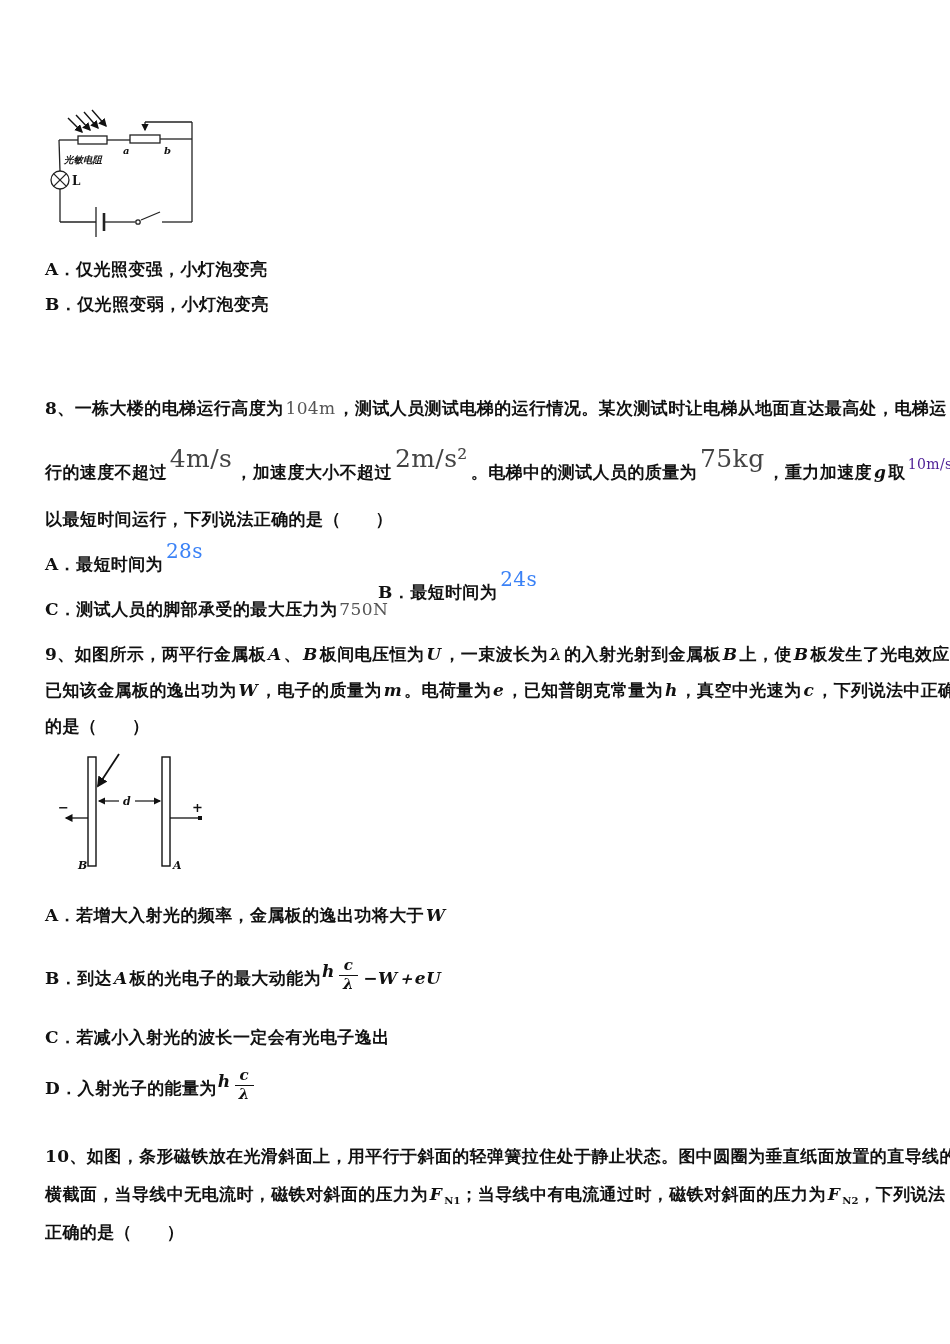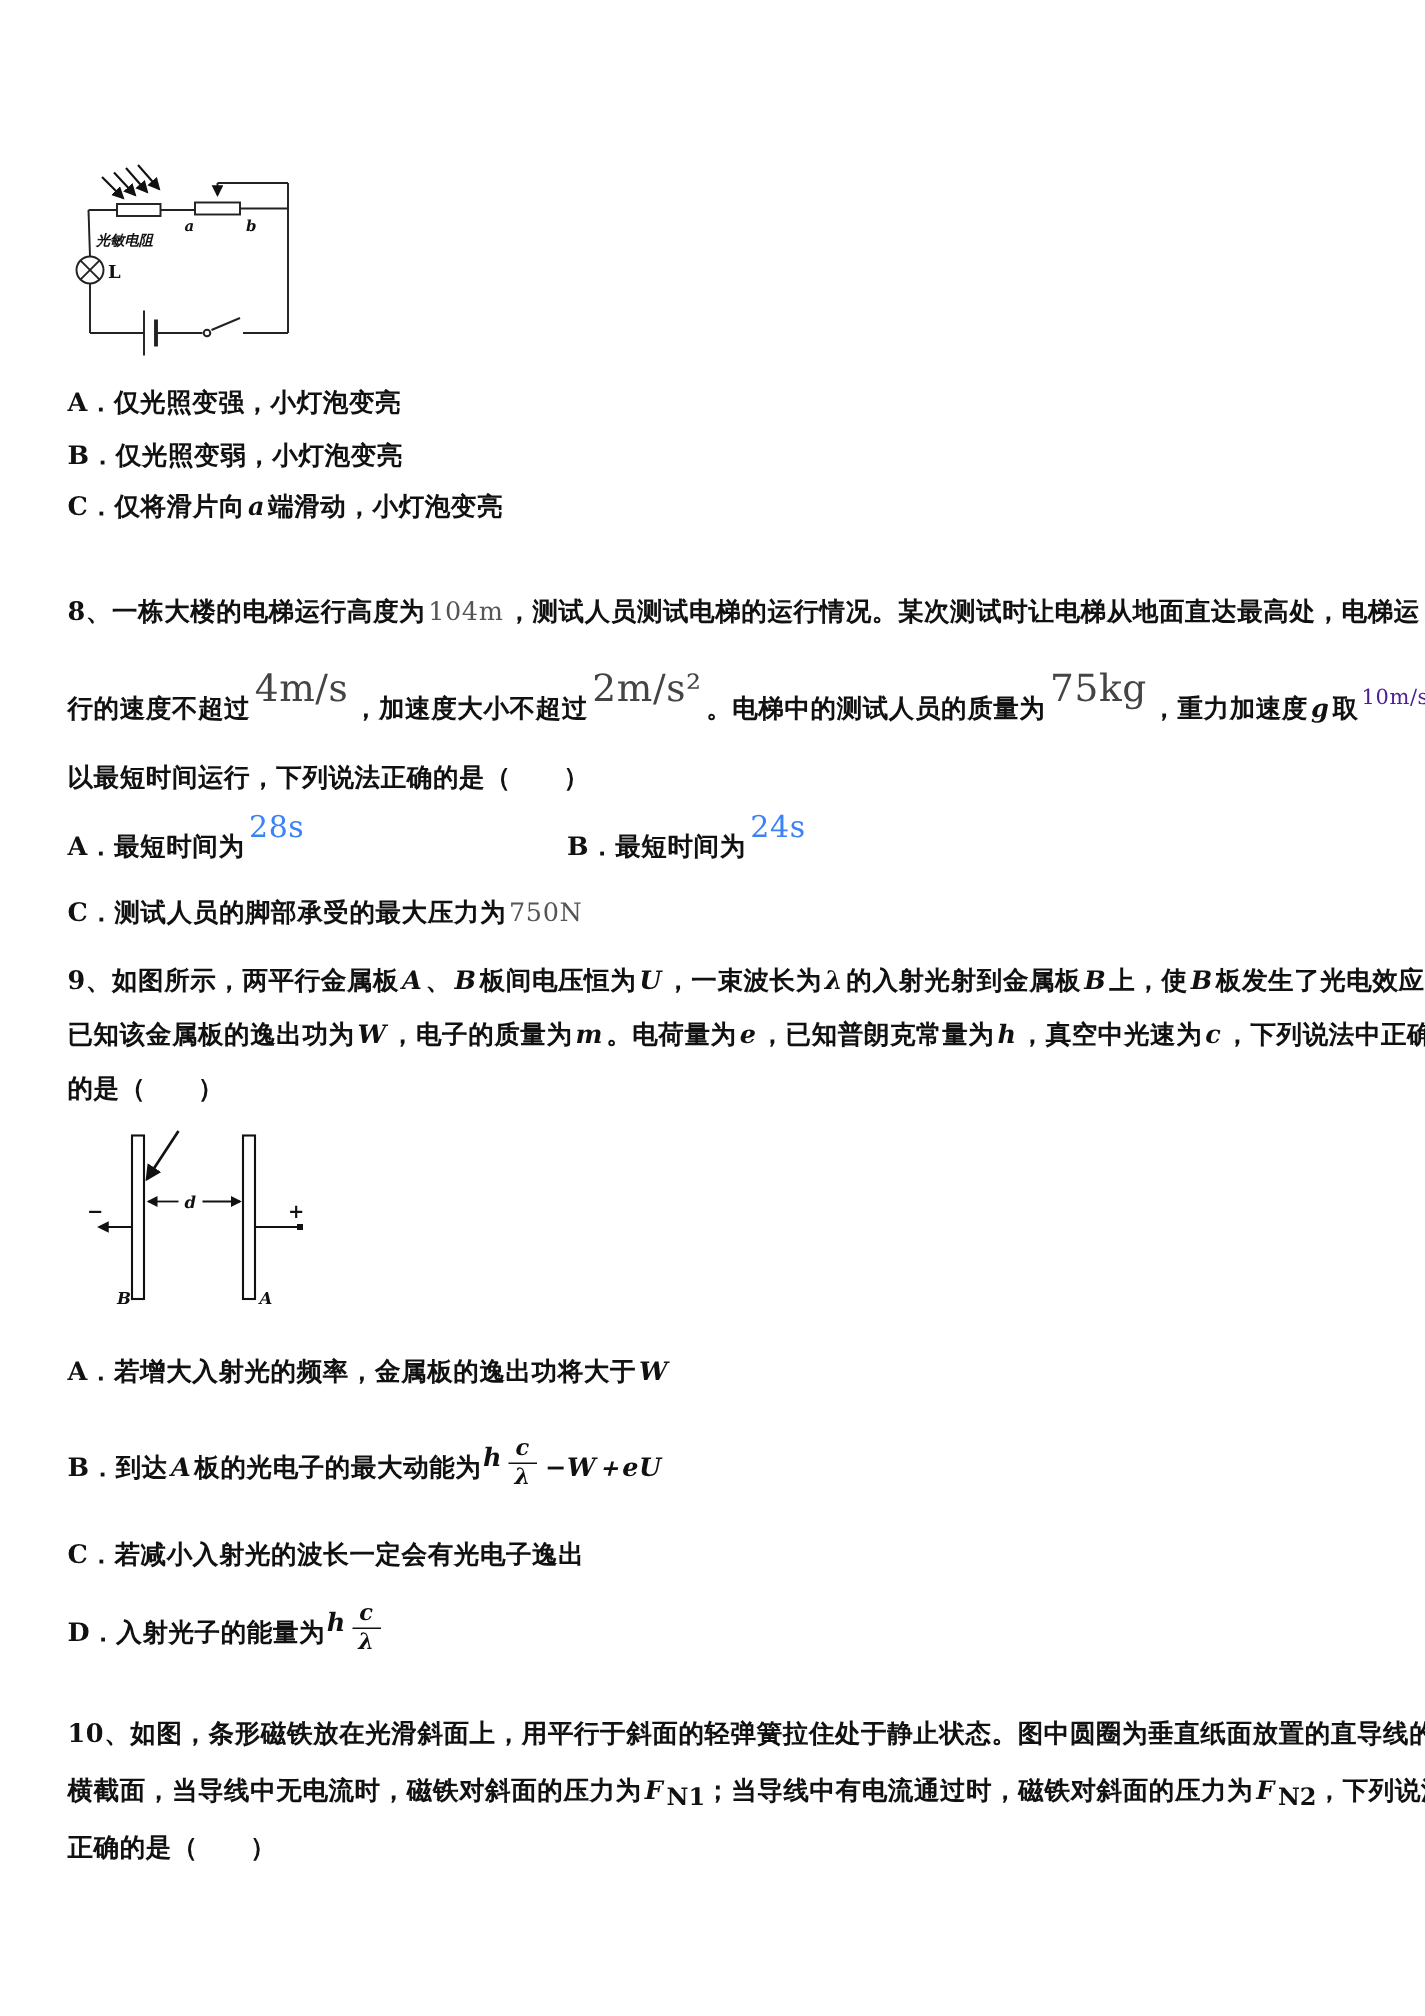--- a/index.html
+++ b/index.html
@@ -9,21 +9,21 @@
         letter-spacing:0.4px;line-height:1.2;}
   .line span{font-family:inherit;}
   .var{font-style:italic;padding:0 2px;}
   .val{font-weight:normal;color:#555;padding:0 2px;font-size:17px;text-align:right;}
   .vup{font-weight:normal;color:#444;display:inline-block;position:relative;top:-11px;
        font-size:25px;padding:0 3px;}
   .vupsm{font-weight:normal;color:#4c1d95;display:inline-block;position:relative;top:-9px;
        font-size:14px;padding:0 2px;}
   .vup2{font-weight:normal;color:#3b82f6;display:inline-block;position:relative;top:-12px;
        font-size:20px;padding:0 3px;}
-  .sub{font-style:normal;font-size:16px;vertical-align:-4px;letter-spacing:0;}
+  .sub{font-style:normal;font-size:10px;vertical-align:-4px;letter-spacing:0;}
   .varup{font-style:italic;display:inline-block;position:relative;top:-7px;padding:0 1px;}
   .frac{display:inline-block;vertical-align:middle;text-align:center;font-style:italic;
         font-weight:bold;margin:0 3px;position:relative;top:-4px;font-size:15px;line-height:1.05;}
   .fn{display:block;border-bottom:1.5px solid #111;padding:0 5px 1px;}
   .fd{display:block;padding-top:1px;}
   svg{position:absolute;overflow:visible;}
   svg text{font-family:"DejaVu Serif","Liberation Serif",serif;fill:#111;}
 </style>
 </head>
 <body>
@@ -70,27 +70,26 @@
       <line x1="112" y1="116" x2="142" y2="116"></line>
     </g>
     <text x="14" y="57" font-size="9.5" font-weight="bold" font-style="italic">光敏电阻</text>
     <text x="73" y="48" font-size="10" font-style="italic" font-weight="bold">a</text>
     <text x="114" y="48" font-size="10" font-style="italic" font-weight="bold">b</text>
     <text x="22" y="79" font-size="12" font-weight="bold">L</text>
   </svg>
 
   <div class="line" style="top:259px"><span>A．仅光照变强，小灯泡变亮</span></div>
   <div class="line" style="top:294px"><span>B．仅光照变弱，小灯泡变亮</span></div>
-  <div class="line" style="top:328px"><span>C．仅将滑片向</span><span class="var">a</span><span>端滑动，小灯泡变亮</span></div>
 
   <div class="line" style="top:398px"><span>8、一栋大楼的电梯运行高度为</span><span class="val">104m</span><span>，测试人员测试电梯的运行情况。某次测试时让电梯从地面直达最高处，电梯运</span></div>
   <div class="line" style="top:455px"><span>行的速度不超过</span><span class="vup">4m/s</span><span>，加速度大小不超过</span><span class="vup">2m/s²</span><span>。电梯中的测试人员的质量为</span><span class="vup">75kg</span><span>，重力加速度</span><span class="var">g</span><span>取</span><span class="vupsm">10m/s²</span><span>。若电梯</span></div>
   <div class="line" style="top:509px"><span>以最短时间运行，下列说法正确的是（　　）</span></div>
   <div class="line" style="top:551px"><span>A．最短时间为</span><span class="vup2">28s</span></div>
-  <div class="line" style="top:551px;left:378px"><span>B．最短时间为</span><span class="vup2">24s</span></div>
+  <div class="line" style="top:579px;left:378px"><span>B．最短时间为</span><span class="vup2">24s</span></div>
   <div class="line" style="top:599px"><span>C．测试人员的脚部承受的最大压力为</span><span class="val">750N</span></div>
 
   <div class="line" style="top:644px"><span>9、如图所示，两平行金属板</span><span class="var">A</span><span>、</span><span class="var">B</span><span>板间电压恒为</span><span class="var">U</span><span>，一束波长为</span><span class="var">λ</span><span>的入射光射到金属板</span><span class="var">B</span><span>上，使</span><span class="var">B</span><span>板发生了光电效应，</span></div>
   <div class="line" style="top:680px"><span>已知该金属板的逸出功为</span><span class="var">W</span><span>，电子的质量为</span><span class="var">m</span><span>。电荷量为</span><span class="var">e</span><span>，已知普朗克常量为</span><span class="var">h</span><span>，真空中光速为</span><span class="var">c</span><span>，下列说法中正确</span></div>
   <div class="line" style="top:716px"><span>的是（　　）</span></div>
 
   <svg style="left:55px;top:748px;width:160px;height:125px" viewBox="0 0 160 125">
     <defs>
       <marker id="ah2" markerWidth="7" markerHeight="7" refX="5" refY="3" orient="auto">
         <path d="M0,0 L6,3 L0,6 Z" fill="#111"></path>

